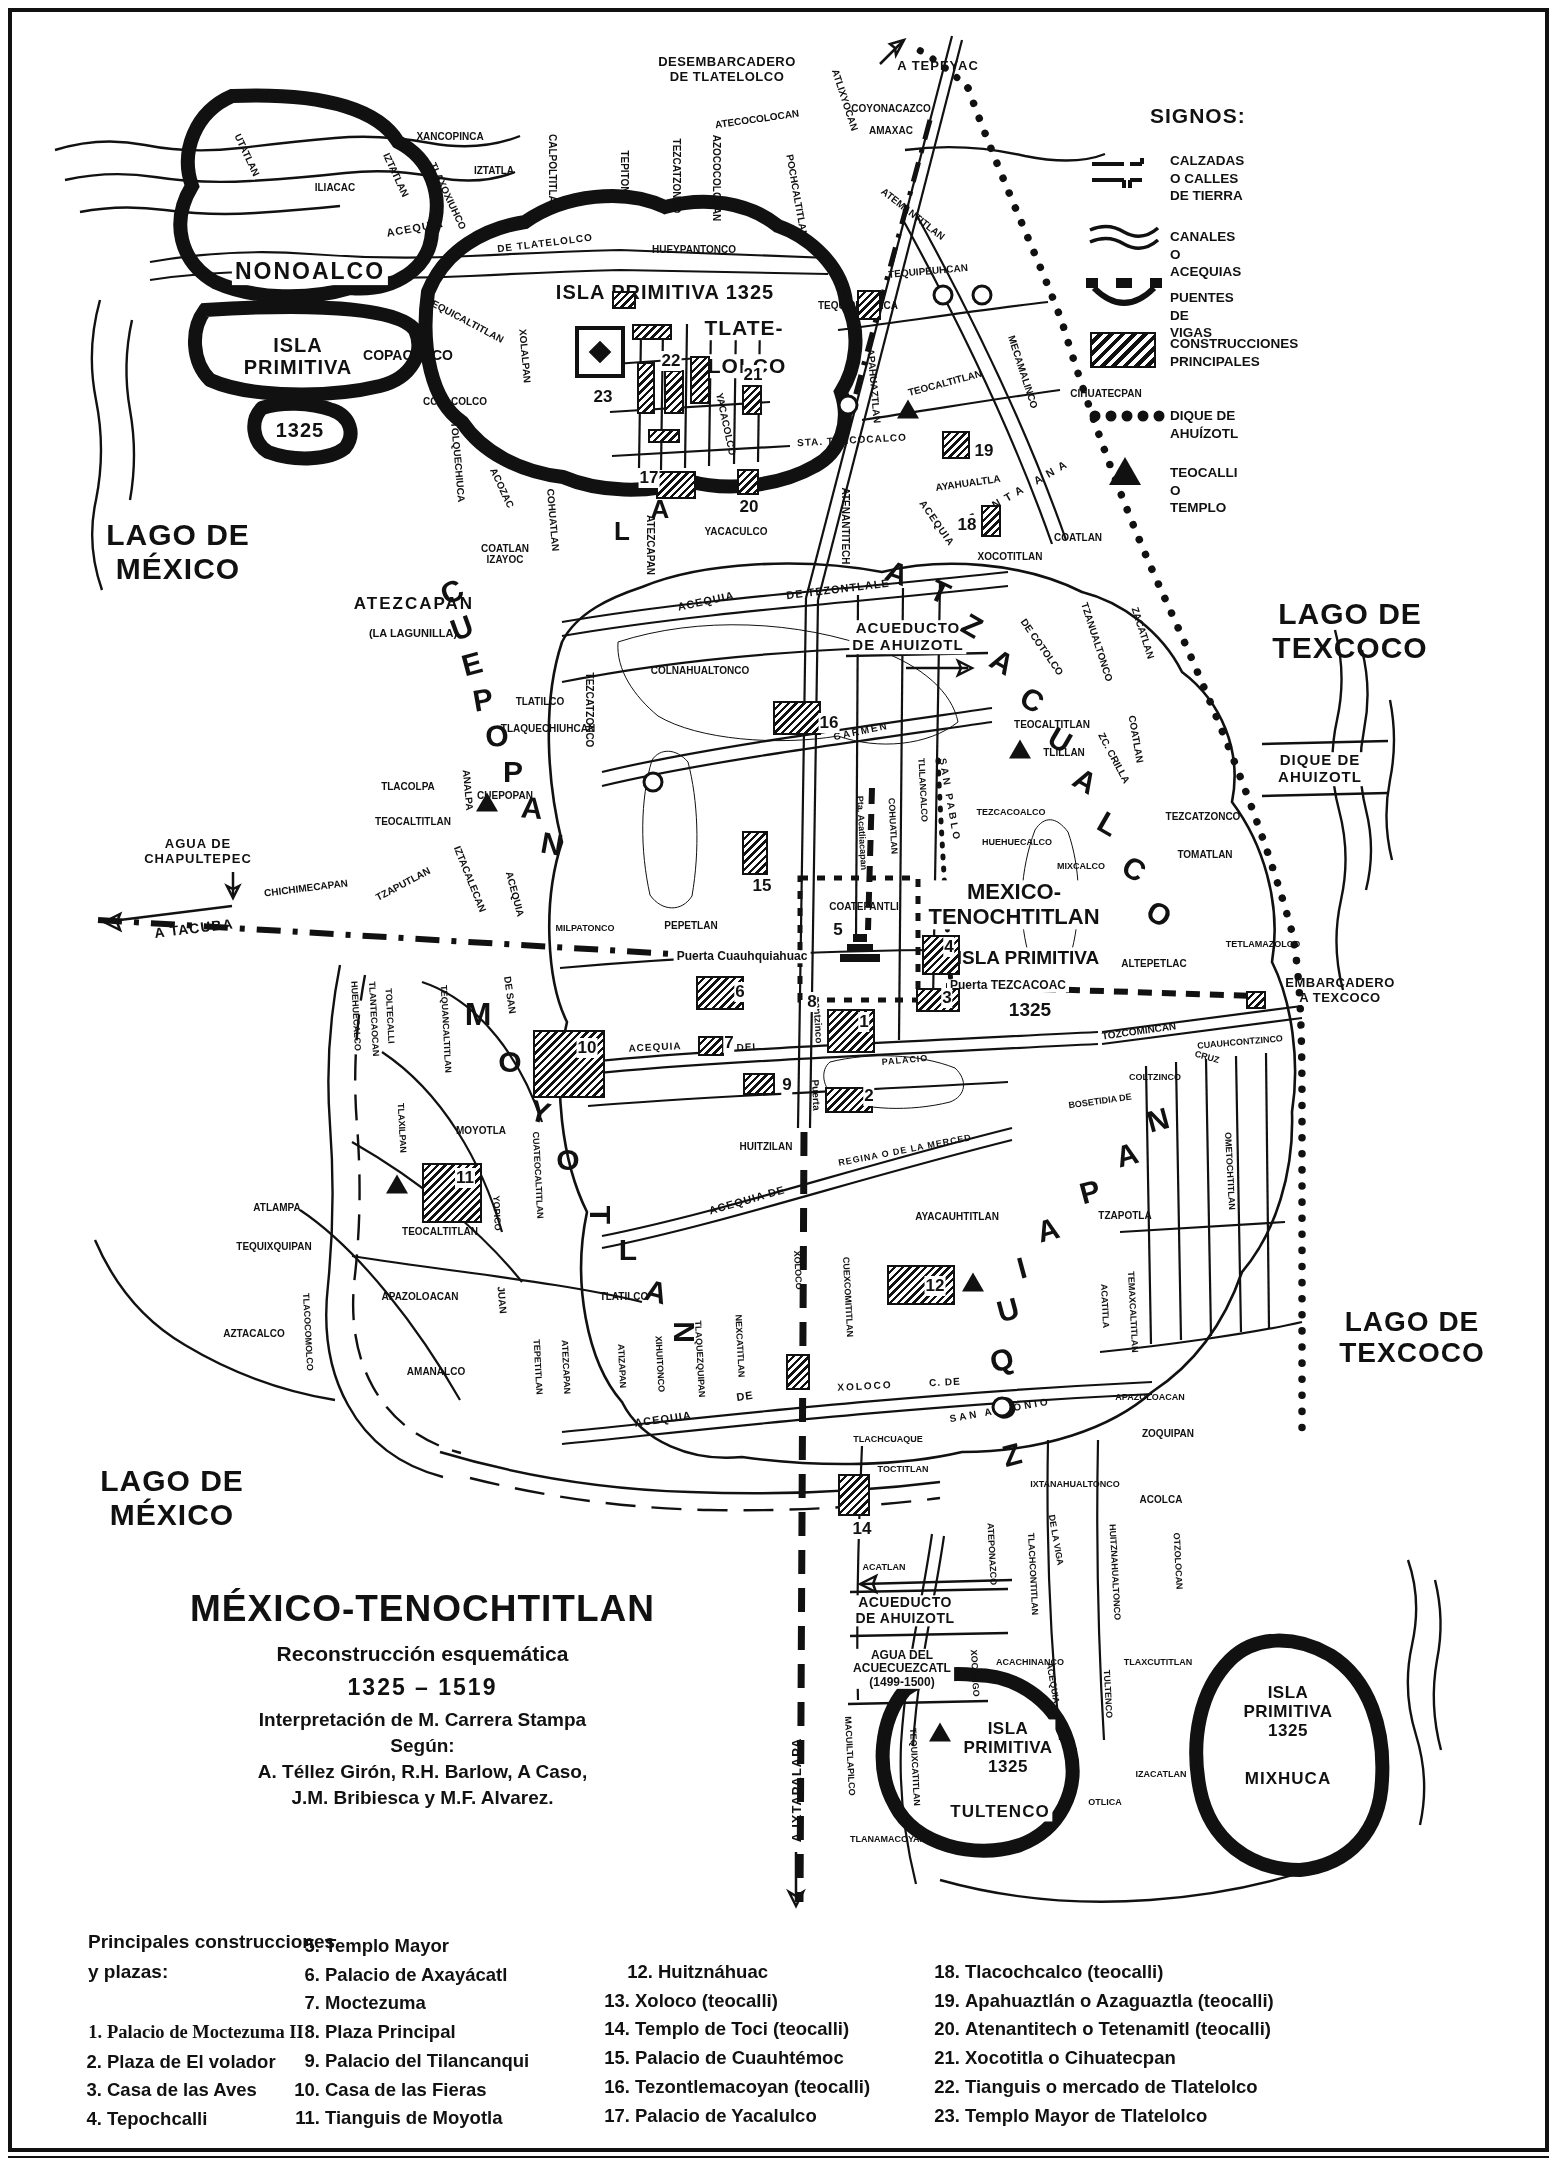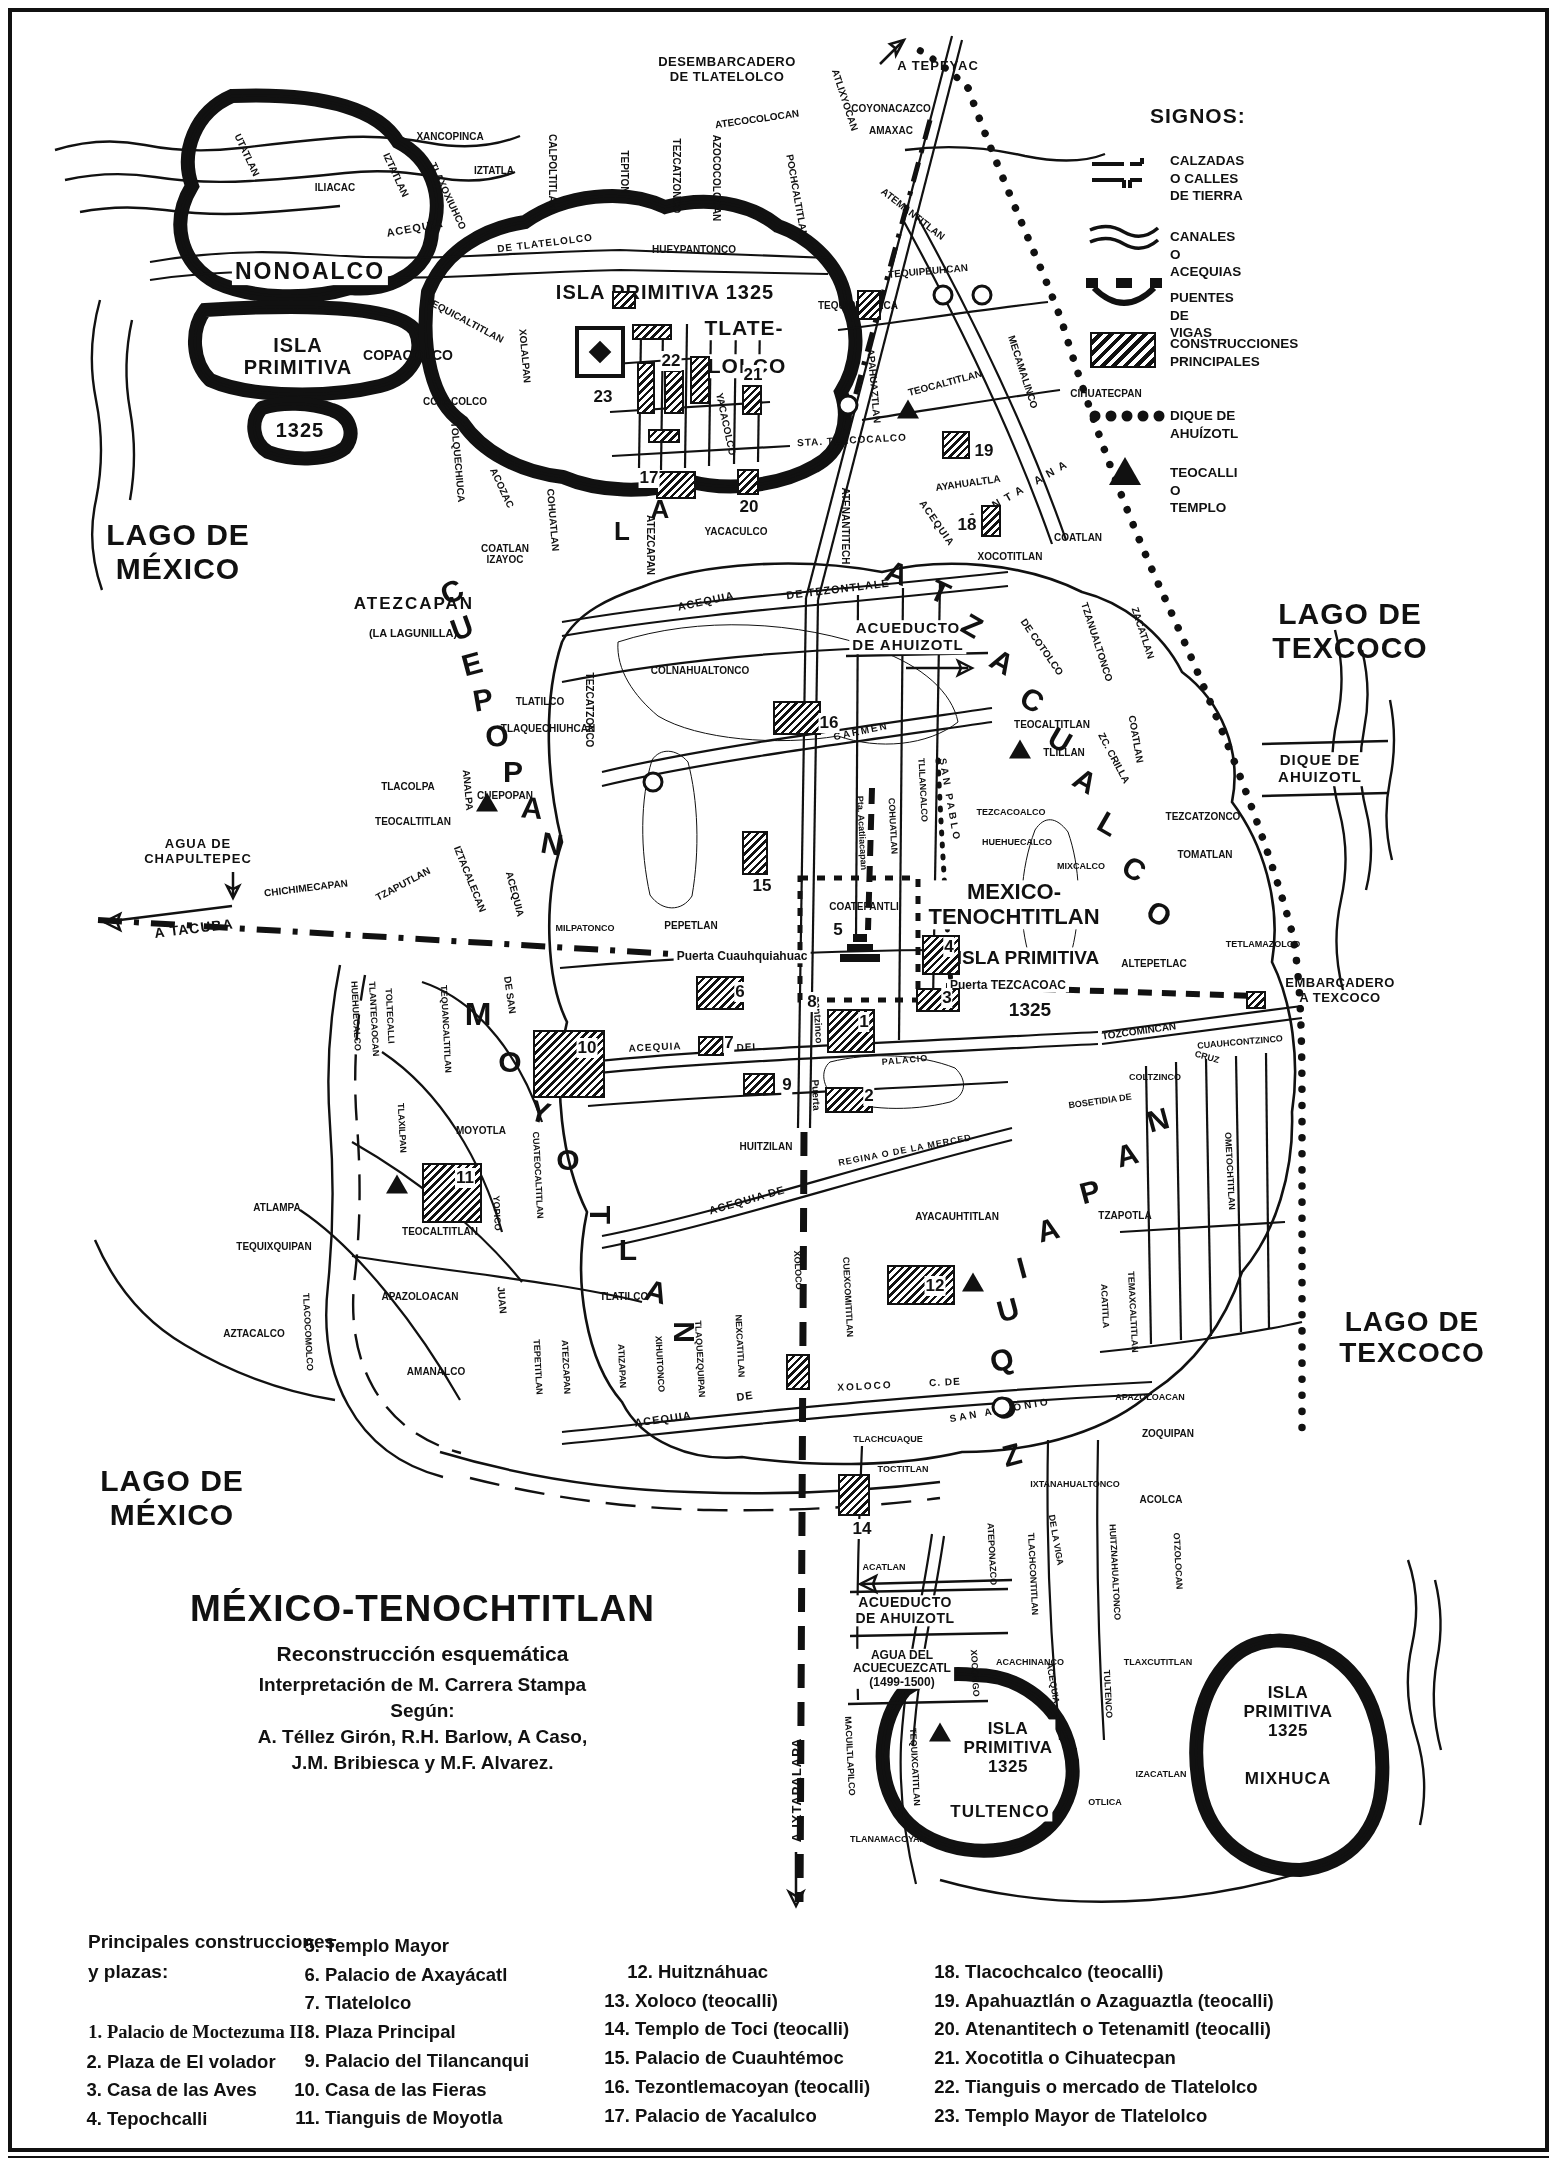--- a/index.html
+++ b/index.html
@@ -556,36 +556,37 @@
     <span class="sig-icon" style="left:1108px;top:456px;">
       <svg width="34" height="30" viewBox="0 0 34 30">
           <path d="M17,1 L33,29 L1,29 Z" fill="#111"></path>
         </svg></span>
     <div class="sig-label" style="left:1170px;top:464px;">TEOCALLI O TEMPLO</div>
   </div>
 
   <div id="titleblock">
     <div class="tb1">MÉXICO-TENOCHTITLAN</div>
     <div class="tb2">Reconstrucción esquemática</div>
+    <div class="tb3">1325 – 1519</div>
     <div class="tb4">Interpretación de M. Carrera Stampa</div>
     <div class="tb5">Según:</div>
     <div class="tb5">A. Téllez Girón, R.H. Barlow, A Caso,</div>
     <div class="tb5">J.M. Bribiesca y M.F. Alvarez.</div>
   </div>
 
   <div class="clg-head" style="left:88px;top:1931px;">Principales construcciones</div>
   <div class="clg-head" style="left:88px;top:1961px;">y plazas:</div>
   <div id="clg">
       <div class="clg-row" style="left: 72px; top: 2022px; font-family: Liberation Serif, serif;"><b>1.</b><span>Palacio de Moctezuma II</span></div>
       <div class="clg-row" style="left: 72px; top: 2050.7px;"><b>2.</b><span>Plaza de El volador</span></div>
       <div class="clg-row" style="left: 72px; top: 2079.4px;"><b>3.</b><span>Casa de las Aves</span></div>
       <div class="clg-row" style="left: 72px; top: 2108.1px;"><b>4.</b><span>Tepochcalli</span></div>
       <div class="clg-row" style="left: 290px; top: 1935px;"><b>5.</b><span>Templo Mayor</span></div>
       <div class="clg-row" style="left: 290px; top: 1963.7px;"><b>6.</b><span>Palacio de Axayácatl</span></div>
-      <div class="clg-row" style="left: 290px; top: 1992.4px;"><b>7.</b><span>Tlatelolco</span></div>
+      <div class="clg-row" style="left: 290px; top: 1992.4px;"><b>7.</b><span>Moctezuma</span></div>
       <div class="clg-row" style="left: 290px; top: 2021.1px;"><b>8.</b><span>Plaza Principal</span></div>
       <div class="clg-row" style="left: 290px; top: 2049.8px;"><b>9.</b><span>Palacio del Tilancanqui</span></div>
       <div class="clg-row" style="left: 290px; top: 2078.5px;"><b>10.</b><span>Casa de las Fieras</span></div>
       <div class="clg-row" style="left: 290px; top: 2107.2px;"><b>11.</b><span>Tianguis de Moyotla</span></div>
       <div class="clg-row" style="left: 600px; top: 1961px; margin-left: 23px;"><b>12.</b><span>Huitznáhuac</span></div>
       <div class="clg-row" style="left: 600px; top: 1989.7px;"><b>13.</b><span>Xoloco (teocalli)</span></div>
       <div class="clg-row" style="left: 600px; top: 2018.4px;"><b>14.</b><span>Templo de Toci (teocalli)</span></div>
       <div class="clg-row" style="left: 600px; top: 2047.1px;"><b>15.</b><span>Palacio de Cuauhtémoc</span></div>
       <div class="clg-row" style="left: 600px; top: 2075.8px;"><b>16.</b><span>Tezontlemacoyan (teocalli)</span></div>
       <div class="clg-row" style="left: 600px; top: 2104.5px;"><b>17.</b><span>Palacio de Yacalulco</span></div>

